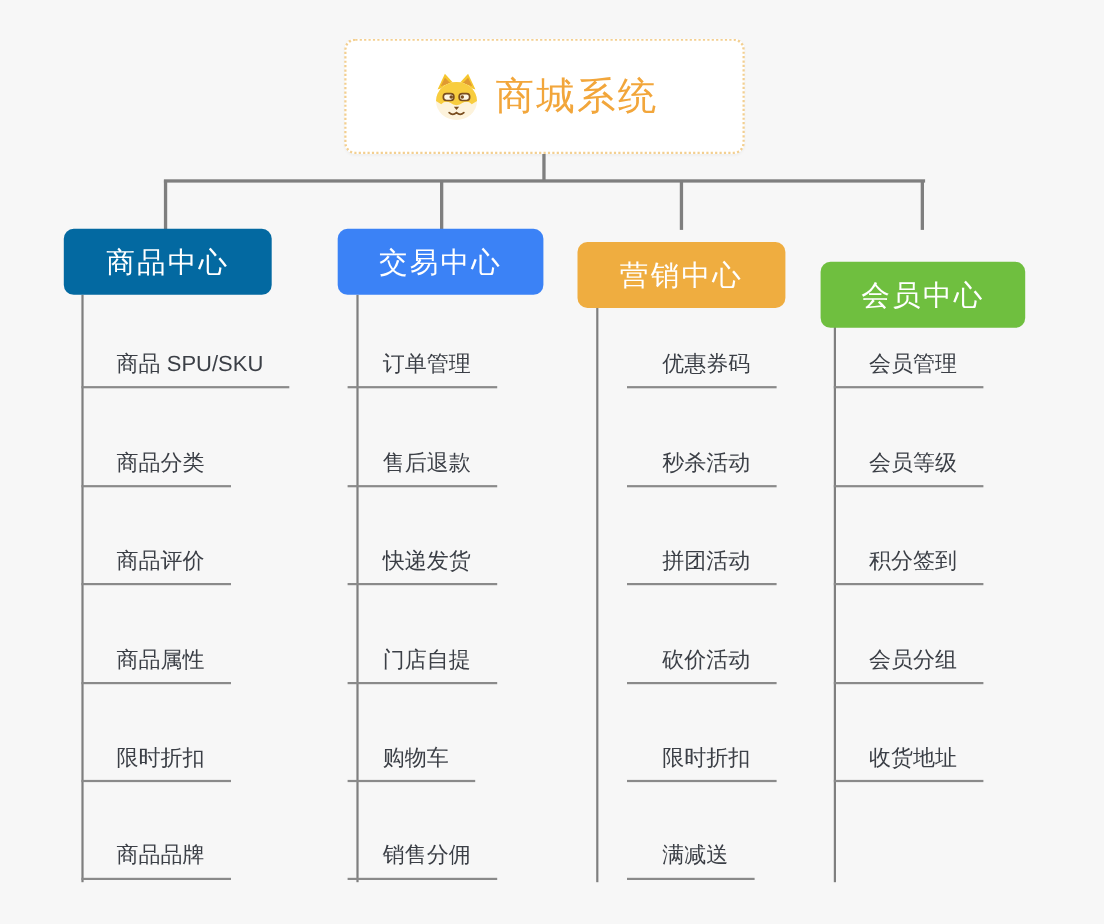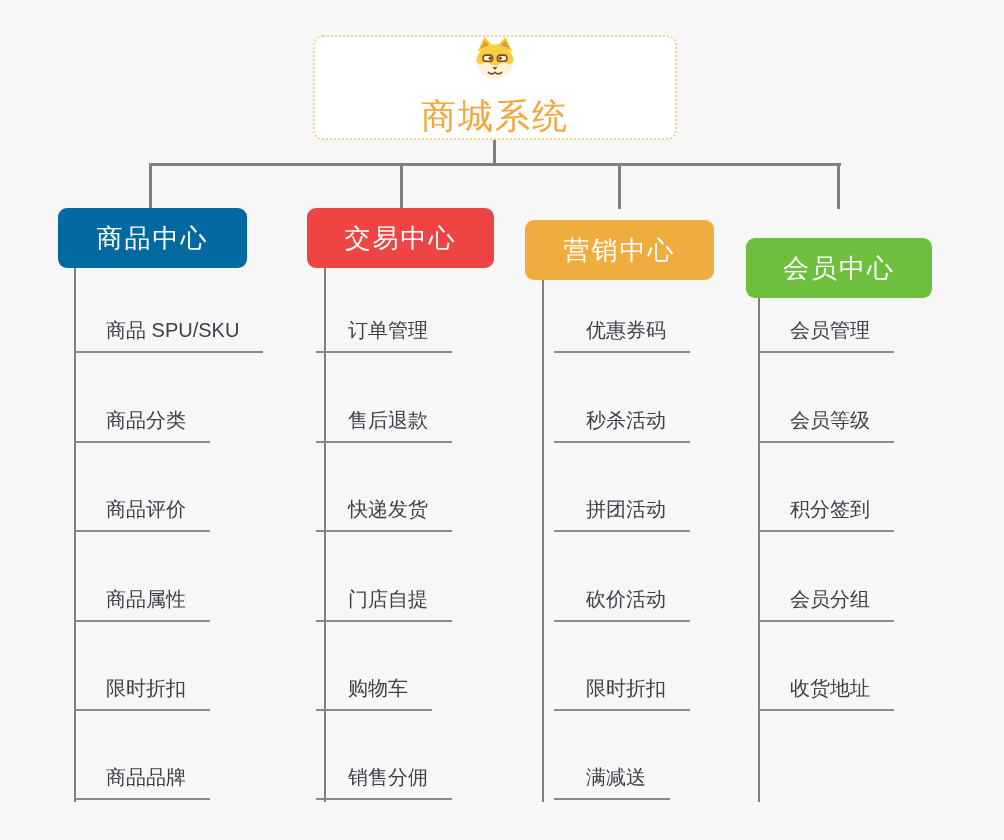--- a/index.html
+++ b/index.html
@@ -16,21 +16,20 @@
   
   .root-node{
     position:absolute;left:313px;top:35px;width:364px;height:105px;
     background:#ffffff;
     border:2px dotted #f3cf90;
     border-radius:10px;
     box-sizing:border-box;
     display:flex;align-items:center;justify-content:center;
     gap:13px;
     box-shadow:0 1px 2px rgba(0,0,0,0.03);
-    flex-direction:column;
   }
   .root-title{
     font-size:35px;
     color:#f2a63b;
     letter-spacing:2px;
     white-space:nowrap;
   }
   .root-icon{width:46px;height:44px;flex:0 0 auto;}
   
   .line{position:absolute;background:#7f7f7f;}
@@ -48,21 +47,21 @@
     color:#ffffff;font-size:26px;letter-spacing:2px;
     box-sizing:border-box;
     cursor:default;
   }
   .bh-0{left:58px;width:189px;}
   .bh-1{left:307px;width:187px;}
   .bh-2{left:525px;width:189px;}
   .bh-3{left:746px;width:186px;margin-top:30px;}
   
   .col{position:absolute;top:264px;}
-  .col-0{left:74px;} .col-1{left:316px;} .col-2{left:554px;} .col-3{left:758px;}
+  .col-0{left:74px;} .col-1{left:316px;} .col-2{left:570px;} .col-3{left:758px;}
   .leaf{
     height:89.4px;
     box-sizing:border-box;
     border-bottom:2px solid #8a8a8a;
     display:flex;align-items:flex-end;
     padding:0 24px 7px 32px;
     width:fit-content;
     font-size:20px;
     color:#3b3f46;
     white-space:nowrap;
@@ -101,21 +100,21 @@
   <div class="line drop drop-0"></div>
   <div class="line drop drop-1"></div>
   <div class="line drop drop-2"></div>
   <div class="line drop drop-3"></div>
   <div class="line trunk trunk-0"></div>
   <div class="line trunk trunk-1"></div>
   <div class="line trunk trunk-2"></div>
   <div class="line trunk trunk-3"></div>
 
   <div class="branch-header bh-0" style="background: #0369a1;">商品中心</div>
-  <div class="branch-header bh-1" style="background: #ef4444;">交易中心</div>
+  <div class="branch-header bh-1" style="background: #3b82f6;">交易中心</div>
   <div class="branch-header bh-2" style="background: rgb(239, 173, 64); margin-top: 12px;">营销中心</div>
   <div class="branch-header bh-3" style="background: rgb(111, 191, 63);">会员中心</div>
 
   <div class="col col-0">
     <div class="leaf">商品 SPU/SKU</div>
     <div class="leaf">商品分类</div>
     <div class="leaf">商品评价</div>
     <div class="leaf">商品属性</div>
     <div class="leaf">限时折扣</div>
     <div class="leaf">商品品牌</div>

